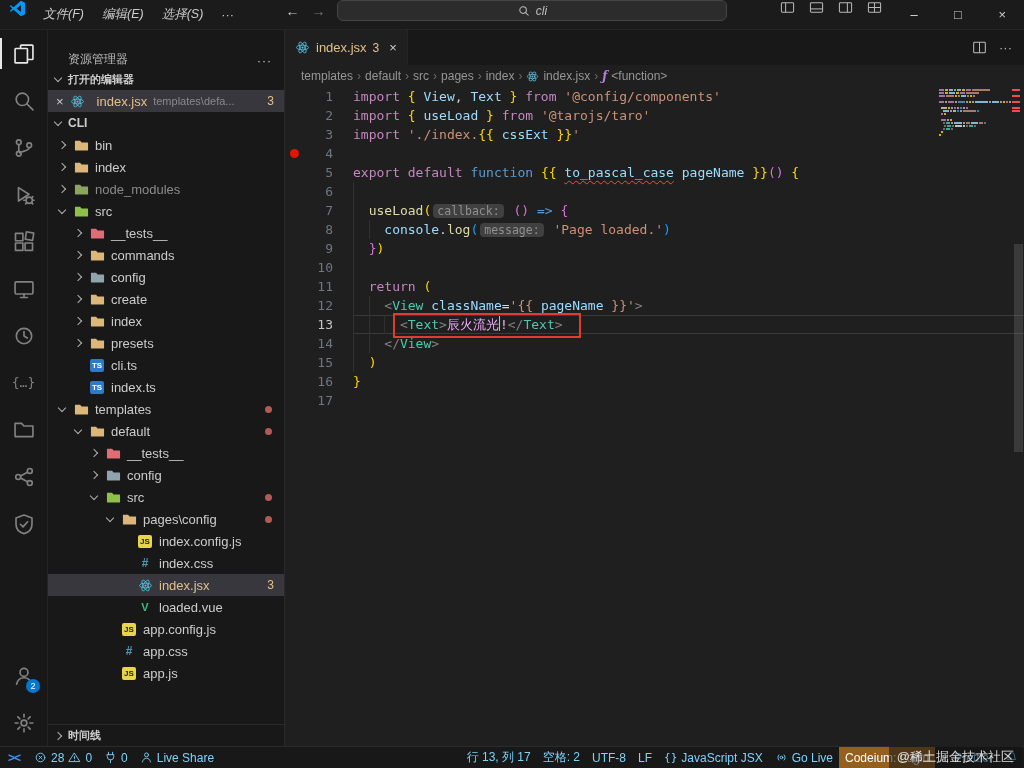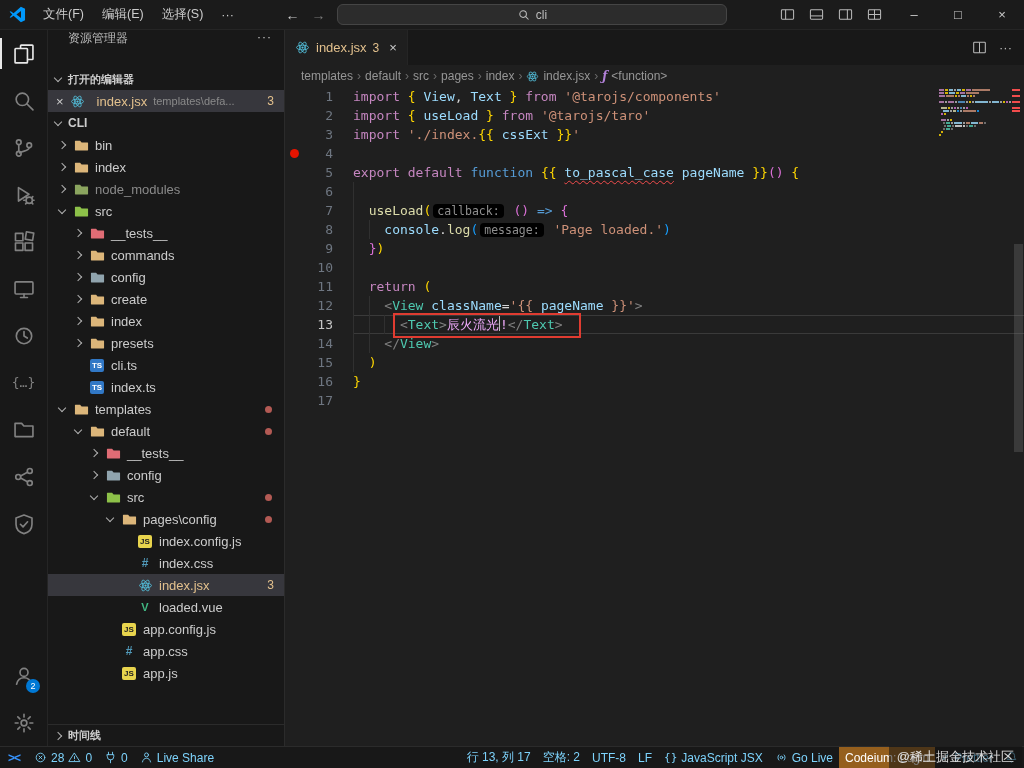--- a/index.html
+++ b/index.html
@@ -1,21 +1,21 @@
 <!DOCTYPE html>
 <html><head>
 <meta charset="utf-8">
 <style>
   * { box-sizing: border-box; margin: 0; padding: 0; }
   html,body { width:1024px; height:768px; overflow:hidden; background:#1f1f1f;
     font-family:"Liberation Sans","DejaVu Sans",sans-serif; font-size:13px; color:#cccccc; }
   .window { position:relative; width:1024px; height:768px; display:flex; flex-direction:column; }
 
   
-  .titlebar { height:30px; background:#1b1b1b; display:flex; align-items:center; flex:none; border-bottom:1px solid #252525; }
+  .titlebar { height:30px; background:#1b1b1b; display:flex; align-items:flex-start; flex:none; border-bottom:1px solid #252525;font-style:italic; }
   .tb-logo { width:34px; display:flex; justify-content:center; }
   .tb-logo svg { width:17px; height:17px; }
   .menus { display:flex; height:100%; }
   .menu-item { padding:0 9px; display:flex; align-items:center; font-size:12.5px; color:#cccccc; cursor:default; }
   .tb-center { flex:1; display:flex; align-items:center; justify-content:center; gap:12px; }
   .nav-arrow { color:#cccccc; font-size:14px; }
   .nav-arrow.fwd { color:#7a7a7a; }
   .command-center { width:390px; height:21px; background:#2c2c2c; border:1px solid #454545; border-radius:6px;
     display:flex; align-items:center; justify-content:center; gap:6px; color:#bdbdbd; font-size:12px; }
   .command-center svg { width:12px; height:12px; }
@@ -33,21 +33,21 @@
   .ab-item svg { width:22px; height:22px; }
   .ab-item.active { color:#e7e7e7; }
   .ab-item.active::before { content:""; position:absolute; left:0; top:8px; bottom:8px; width:2px; background:#e7e7e7; }
   .ab-bottom { margin-top:auto; }
   .ab-badge { position:absolute; right:7px; bottom:6px; min-width:14px; height:14px; border-radius:7px; background:#0078d4;
     color:#fff; font-size:9px; line-height:14px; text-align:center; padding:0 2px; }
   .txt-ic { font-family:"DejaVu Sans Mono",monospace; font-size:13px; }
 
   
   .sidebar { width:237px; background:#181818; border-right:1px solid #2b2b2b; display:flex; flex-direction:column; flex:none; }
-  .sb-title { height:38px; display:flex; align-items:flex-start; padding:0 12px 0 20px; font-size:12px; color:#bbbbbb; flex:none; }
+  .sb-title { height:38px; display:flex; align-items:flex-end; padding:0 12px 0 20px; font-size:12px; color:#bbbbbb; flex:none; }
   .sb-title .dots { margin-left:auto; color:#cccccc; letter-spacing:1px; }
   .sec-header { height:22px; display:flex; align-items:center; font-size:11px; font-weight:bold; color:#cccccc; padding-left:4px; flex:none; }
   .sec-header.bordered { border-top:1px solid #2b2b2b; }
   .chev { display:inline-block; width:6px; height:6px; border-right:1.3px solid #b0b0b0; border-bottom:1.3px solid #b0b0b0; flex:none; margin:0 7px 0 3px; }
   .chev.right { transform:rotate(-45deg); }
   .chev.down  { transform:rotate(45deg); margin-top:-3px; }
   .oe-item { height:22px; display:flex; align-items:center; background:#37373d; padding-left:8px; flex:none; }
   .oe-close { color:#cccccc; font-size:13px; margin-right:5px; }
   .oe-name { color:#e2c08d; margin-left:5px; }
   .oe-path { color:#8a8a8a; font-size:11px; margin-left:6px; white-space:nowrap; overflow:hidden; }
@@ -91,21 +91,21 @@
   .cl-ln { width:30px; text-align:right; color:#6e7681; font:13px/19px "DejaVu Sans Mono",monospace; flex:none; }
   .cl.current .cl-ln { color:#c6c6c6; }
   .cl-content { flex:1; margin-left:20px; position:relative; height:19px; }
   .cl.current .cl-content { box-shadow: inset 0 1px 0 #3a3a3a, inset 0 -1px 0 #3a3a3a; }
   .cl-text { font:13px/19px "DejaVu Sans Mono",monospace; white-space:pre; }
   .iguide { position:absolute; top:0; height:19px; border-left:1px solid #303030; }
   .tk.kw{color:#C586C0}.tk.kw2{color:#569CD6}.tk.id{color:#9CDCFE}.tk.fn{color:#DCDCAA}
   .tk.str{color:#CE9178}.tk.tag{color:#4EC9B0}.tk.pu{color:#D4D4D4}.tk.ag{color:#808080}
   .tk.b1{color:#FFD700}.tk.b2{color:#DA70D6}.tk.b3{color:#179FFF}.tk.txt{color:#f0abfc}
   .tk.err{ text-decoration:underline; text-decoration-style:wavy; text-decoration-color:#f14c4c; text-decoration-thickness:1px; text-underline-offset:3px; }
-  .tk.hint{ background:#000000; color:#8f8f8f; border-radius:4px; padding:0 4px; margin:0 2px; font-size:11.5px; }
+  .tk.hint{ background:#404040; color:#8f8f8f; border-radius:4px; padding:0 4px; margin:0 2px; font-size:11.5px; }
   .cursor { display:inline-block; width:0; border-left:1.6px solid #bfbfbf; height:15px; vertical-align:-2px; }
   .annotation-box { position:absolute; left:108px; top:226px; width:188px; height:25px; border:2px solid #e03c31; z-index:5; }
 
   .minimap { position:absolute; top:2px; right:12px; width:74px; }
   .mm-line { height:2px; margin-bottom:1px; display:flex; gap:1px; }
   .mm-sp { height:2px; flex:none; }
   .mm-tk { height:2px; flex:none; opacity:.8; }
   .mm-err { position:absolute; right:-8px; width:8px; height:2px; background:#f14c4c; }
   .scroll-thumb { position:absolute; right:1px; top:214px; width:9px; height:208px; background:rgba(121,121,121,0.3); }
 
@@ -598,21 +598,21 @@
               <span class="fn-bc">ƒ</span>
             </span>
             <span>&lt;function&gt;</span>
           </span>
         </div>
       <div class="code-area">
         <div id="code">
             <div class="cl">
               <span class="cl-glyph"></span>
               <span class="cl-ln">1</span>
-              <span class="cl-content"><span class="cl-text"><span class="tk kw">import</span><span class="tk b1"> { </span><span class="tk id">View</span><span class="tk pu">, </span><span class="tk id">Text</span><span class="tk b1"> } </span><span class="tk kw">from </span><span class="tk str">'@tarojs/components'</span></span></span>
+              <span class="cl-content"><span class="cl-text"><span class="tk kw">import</span><span class="tk b1"> { </span><span class="tk id">View</span><span class="tk pu">, </span><span class="tk id">Text</span><span class="tk b1"> } </span><span class="tk kw">from </span><span class="tk str">'@config/components'</span></span></span>
             </div>
             <div class="cl">
               <span class="cl-glyph"></span>
               <span class="cl-ln">2</span>
               <span class="cl-content"><span class="cl-text"><span class="tk kw">import</span><span class="tk b1"> { </span><span class="tk id">useLoad</span><span class="tk b1"> } </span><span class="tk kw">from </span><span class="tk str">'@tarojs/taro'</span></span></span>
             </div>
             <div class="cl">
               <span class="cl-glyph"></span>
               <span class="cl-ln">3</span>
               <span class="cl-content"><span class="cl-text"><span class="tk kw">import </span><span class="tk str">'./index.</span><span class="tk b1">{{</span><span class="tk str"> </span><span class="tk id">cssExt</span><span class="tk str"> </span><span class="tk b1">}}</span><span class="tk str">'</span></span></span>

